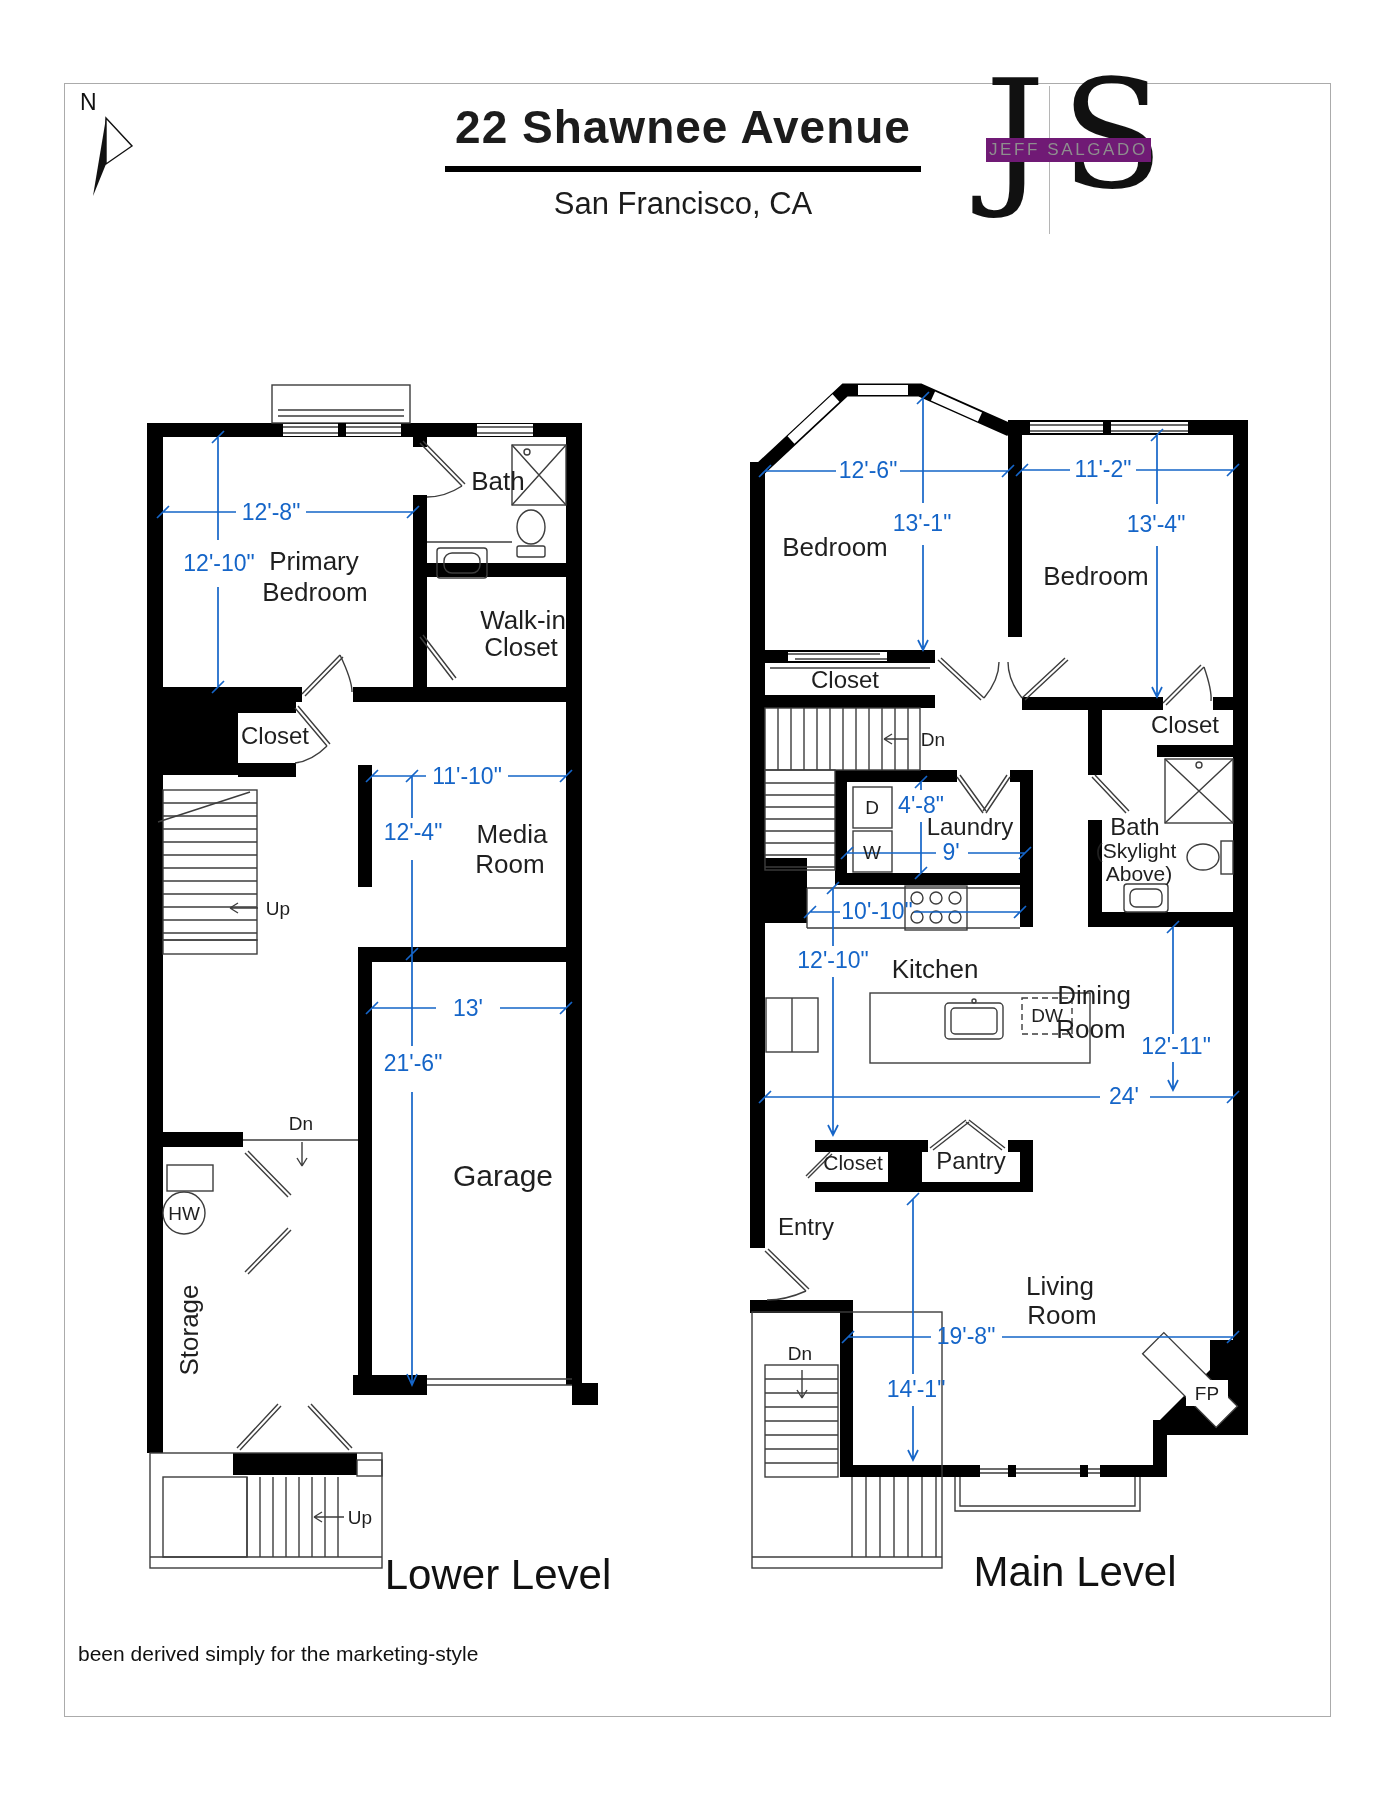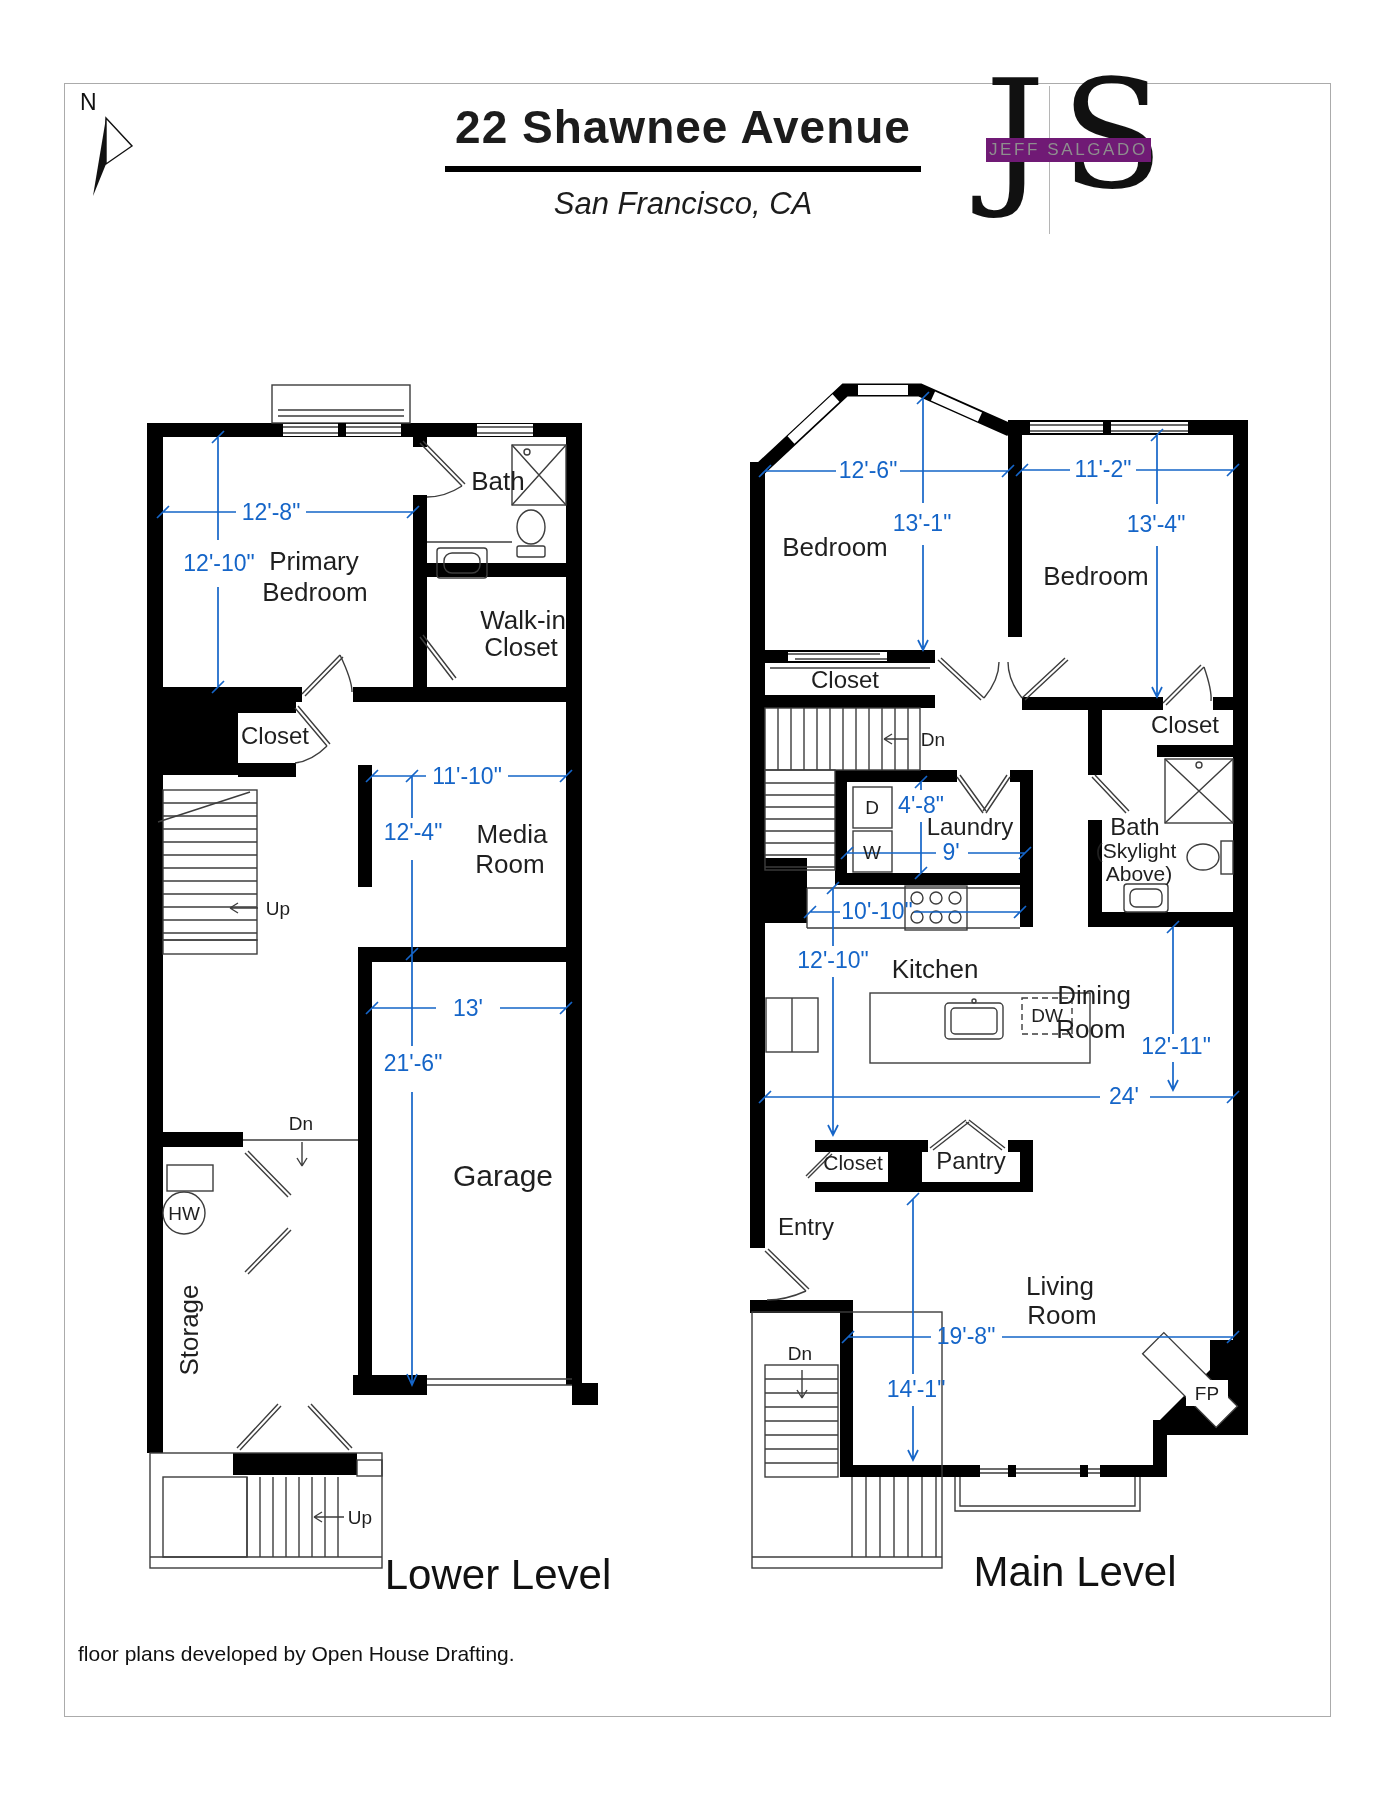--- a/index.html
+++ b/index.html
@@ -1,20 +1,20 @@
 <!DOCTYPE html>
 <html><head>
 <meta charset="utf-8">
 <style>
   html,body{margin:0;padding:0;background:#fff;}
   body{font-family:"Liberation Sans","DejaVu Sans",sans-serif;width:1391px;height:1800px;position:relative;overflow:hidden;}
   .frame{position:absolute;left:64px;top:83px;width:1265px;height:1632px;border:1px solid #ababab;}
   .titlewrap{position:absolute;left:333px;top:100px;width:700px;text-align:center;}
   .title{display:inline-block;font-size:46px;font-weight:bold;color:#1c1c1c;letter-spacing:1px;padding:0 10px 12px 10px;border-bottom:6px solid #000000;}
-  .subtitle{margin-top:14px;font-size:31px;color:#1c1c1c;font-style:italic;}
+  .subtitle{margin-top:14px;font-size:31px;color:#1c1c1c;}
   .logo{position:absolute;left:983px;top:76px;width:176px;height:170px;}
   .logo .gJ,.logo .gS{position:absolute;top:-28px;font-family:"DejaVu Serif","Liberation Serif",serif;font-size:150px;color:#111;}
   .logo .gJ{left:2px;}
   .logo .gS{left:78px;}
   .logo .rule{position:absolute;left:66px;top:10px;width:1px;height:148px;background:#b5b5b5;}
   .logo .name{position:absolute;left:3px;top:62px;font-size:17px;letter-spacing:2.6px;color:#8e8e8e;background:#701a75;padding:2px 3px;white-space:nowrap;}
   .compass{position:absolute;left:72px;top:84px;}
   .note{position:absolute;left:78px;top:1640px;font-size:21px;color:#111;line-height:28px;}
   svg.plans{position:absolute;left:0;top:0;}
   .w{fill:#000;stroke:none;}
@@ -316,14 +316,14 @@
       <text class="rl" x="1060" y="1295">Living</text>
       <text class="rl" x="1062" y="1324">Room</text>
       <text class="sl" x="1207" y="1400">FP</text>
       <text class="sl" x="800" y="1360">Dn</text>
       <text class="lv" x="1075" y="1586">Main Level</text>
     </g>
   </g>
 </svg>
 
 <div class="note">
-  <div>floor plans developed by Open House Drafting.</div>
+  <div>been derived simply for the marketing-style</div>
 </div>
 
 </body></html>

